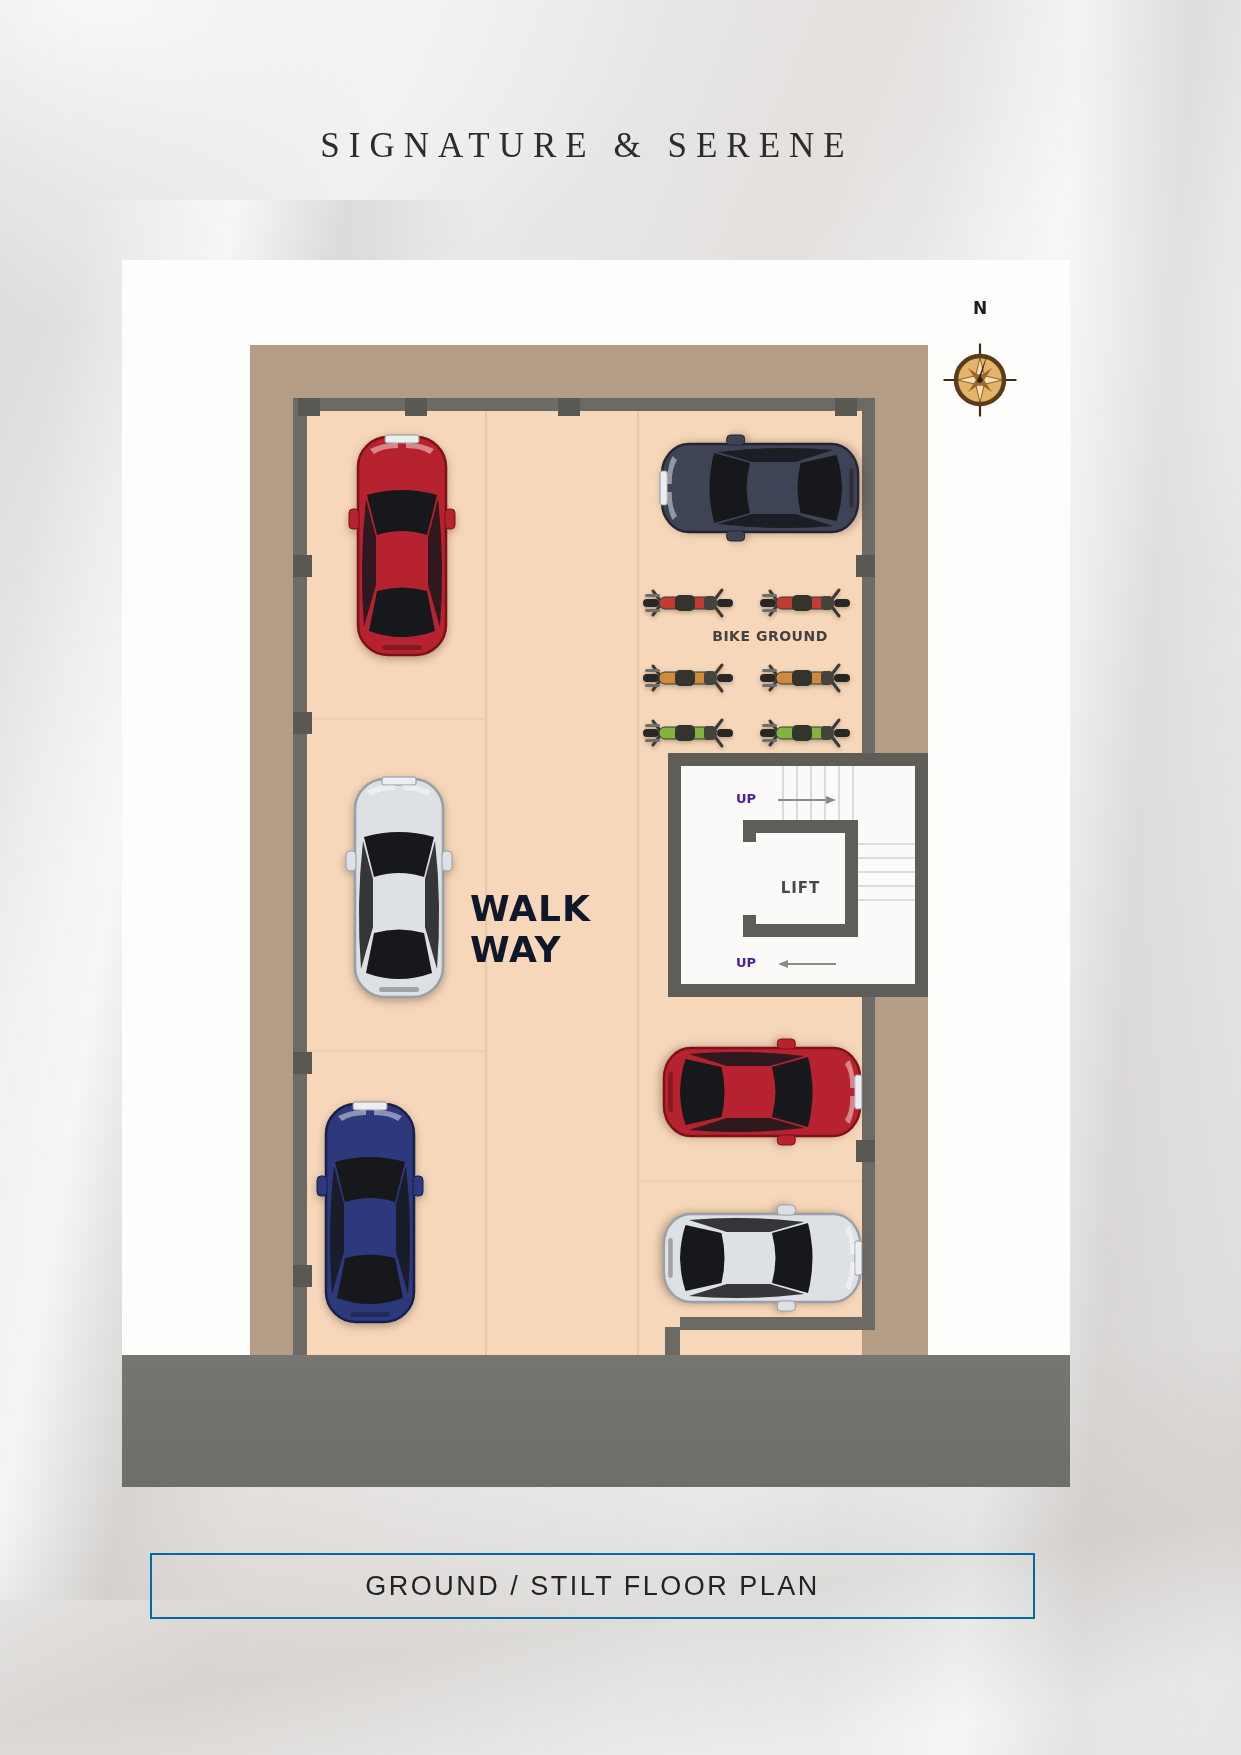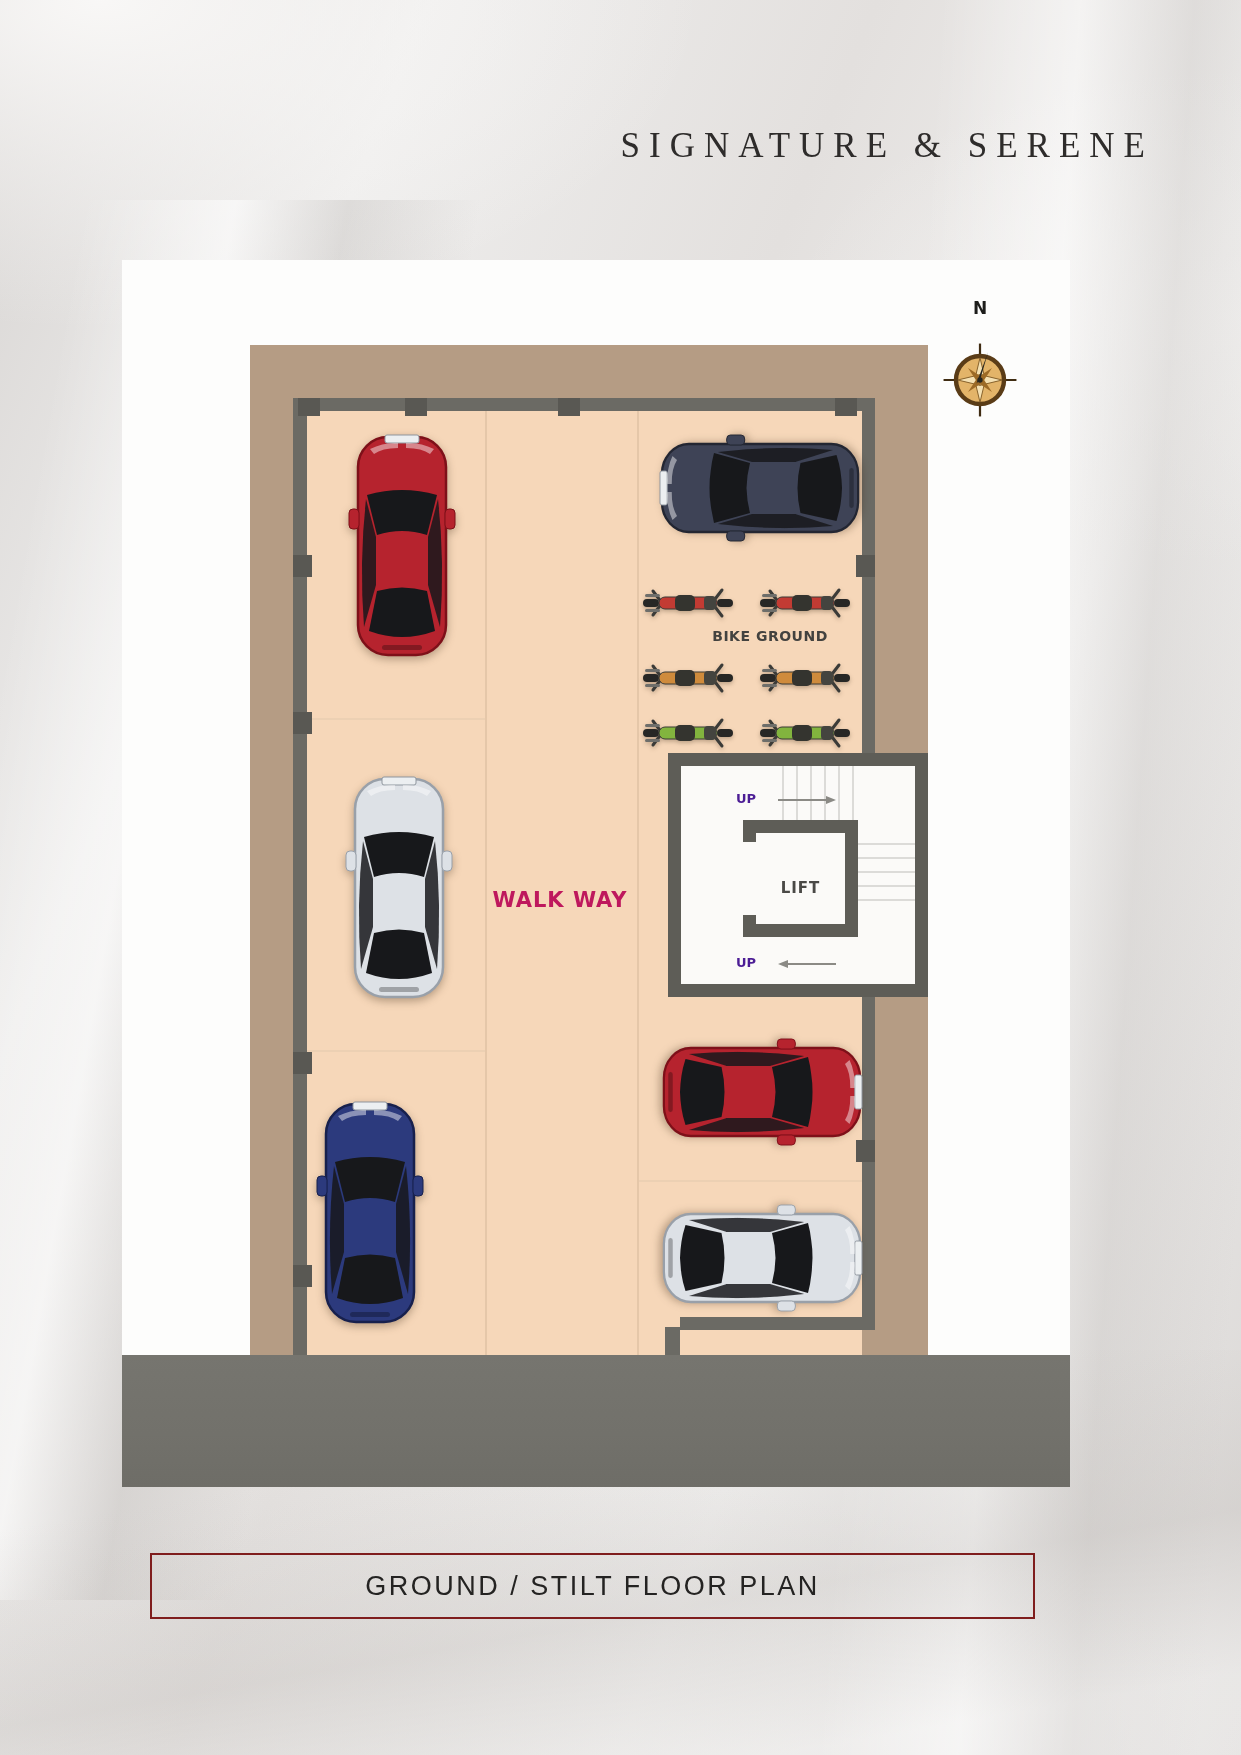--- a/index.html
+++ b/index.html
@@ -21,51 +21,51 @@
   .wall{background:#6b6a64;}
   .block{background:#595853;}
   .bayline-v{background:#e5c7a9;}
   .bayline-h{background:#ecd0b3;}
   .road{background:linear-gradient(180deg,#76756f 0%,#72716b 60%,#6e6d67 100%);}
   .page-title{
     font-family:"Liberation Serif","DejaVu Serif",serif;
     font-size:35px;letter-spacing:9px;color:#2e2c2b;text-align:center;font-weight:400;
   }
   .road-label{font-size:44px;font-weight:bold;letter-spacing:3px;color:#33322d;text-align:center;}
-  .walkway-label{font-size:21px;font-weight:bold;letter-spacing:1px;color:#be185d;text-align:center;}
+  .walkway-label{font-size:36px;font-weight:bold;letter-spacing:1px;color:#0f172a;}
   .bike-label{font-size:14px;font-weight:bold;letter-spacing:.5px;color:#43423f;text-align:center;}
   .up-label{font-size:13px;font-weight:bold;color:#4c1d95;text-align:center;}
   .lift-label{font-size:15px;font-weight:bold;letter-spacing:1px;color:#4a4946;display:flex;align-items:center;justify-content:center;}
   .n-label{font-size:17px;font-weight:bold;color:#1d1d1b;text-align:center;}
   .stairbox{background:#fbfaf8;}
   .stairbox > div{position:absolute;}
   .tread-v{position:absolute;width:2px;background:#dcdbd8;}
   .tread-h{position:absolute;height:2px;background:#dcdbd8;}
   .liftwall{background:#5e5d57;}
   .car{position:absolute;}
   .car svg{filter:drop-shadow(0 3px 4px rgba(60,40,20,.35));}
   .bike{position:absolute;}
   .bike svg{filter:drop-shadow(0 2px 2px rgba(60,40,20,.3));}
   .footer-box{
-    position:absolute;border:2px solid #7f1d1d;display:flex;align-items:center;justify-content:center;
+    position:absolute;border:2px solid #0369a1;display:flex;align-items:center;justify-content:center;
     font-family:"Liberation Sans","DejaVu Sans",sans-serif;
     font-size:27px;font-weight:400;letter-spacing:2.5px;color:#242322;
   }
 </style>
 </head>
 <body>
 
 <div class="fold" style="left:-200px;top:200px;width:700px;height:1400px;
             background:linear-gradient(100deg,rgba(255,255,255,0) 30%,rgba(255,255,255,.55) 46%,rgba(185,181,178,.35) 58%,rgba(255,255,255,0) 72%);"></div>
 <div class="fold" style="left:820px;top:-100px;width:500px;height:1955px;
             background:linear-gradient(94deg,rgba(255,255,255,0) 20%,rgba(255,255,255,.5) 42%,rgba(190,186,183,.30) 60%,rgba(255,255,255,0) 80%);"></div>
 <div class="fold" style="left:-100px;top:1350px;width:1441px;height:405px;
             background:linear-gradient(170deg,rgba(255,255,255,0) 30%,rgba(200,196,193,.35) 60%,rgba(255,255,255,.4) 85%);"></div>
 
-<div class="abs page-title" style="left:4px;top:122px;width:1150px;height:48px;line-height:48px;text-align:right;">SIGNATURE &amp; SERENE</div>
+<div class="abs page-title" style="left:12px;top:122px;width:1150px;height:48px;line-height:48px;">SIGNATURE &amp; SERENE</div>
 
 <div class="plan-card" style="left:122px;top:260px;width:948px;height:1227px;">
 
   <div class="brown" style="left:128px;top:85px;width:678px;height:66px;"></div>
   <div class="brown" style="left:128px;top:85px;width:57px;height:1010px;"></div>
   <div class="brown" style="left:740px;top:85px;width:66px;height:408px;"></div>
   <div class="brown" style="left:740px;top:737px;width:66px;height:358px;"></div>
   <div class="brown" style="left:543px;top:1057px;width:263px;height:38px;"></div>
 
   <div class="peach" style="left:185px;top:151px;width:555px;height:944px;"></div>

